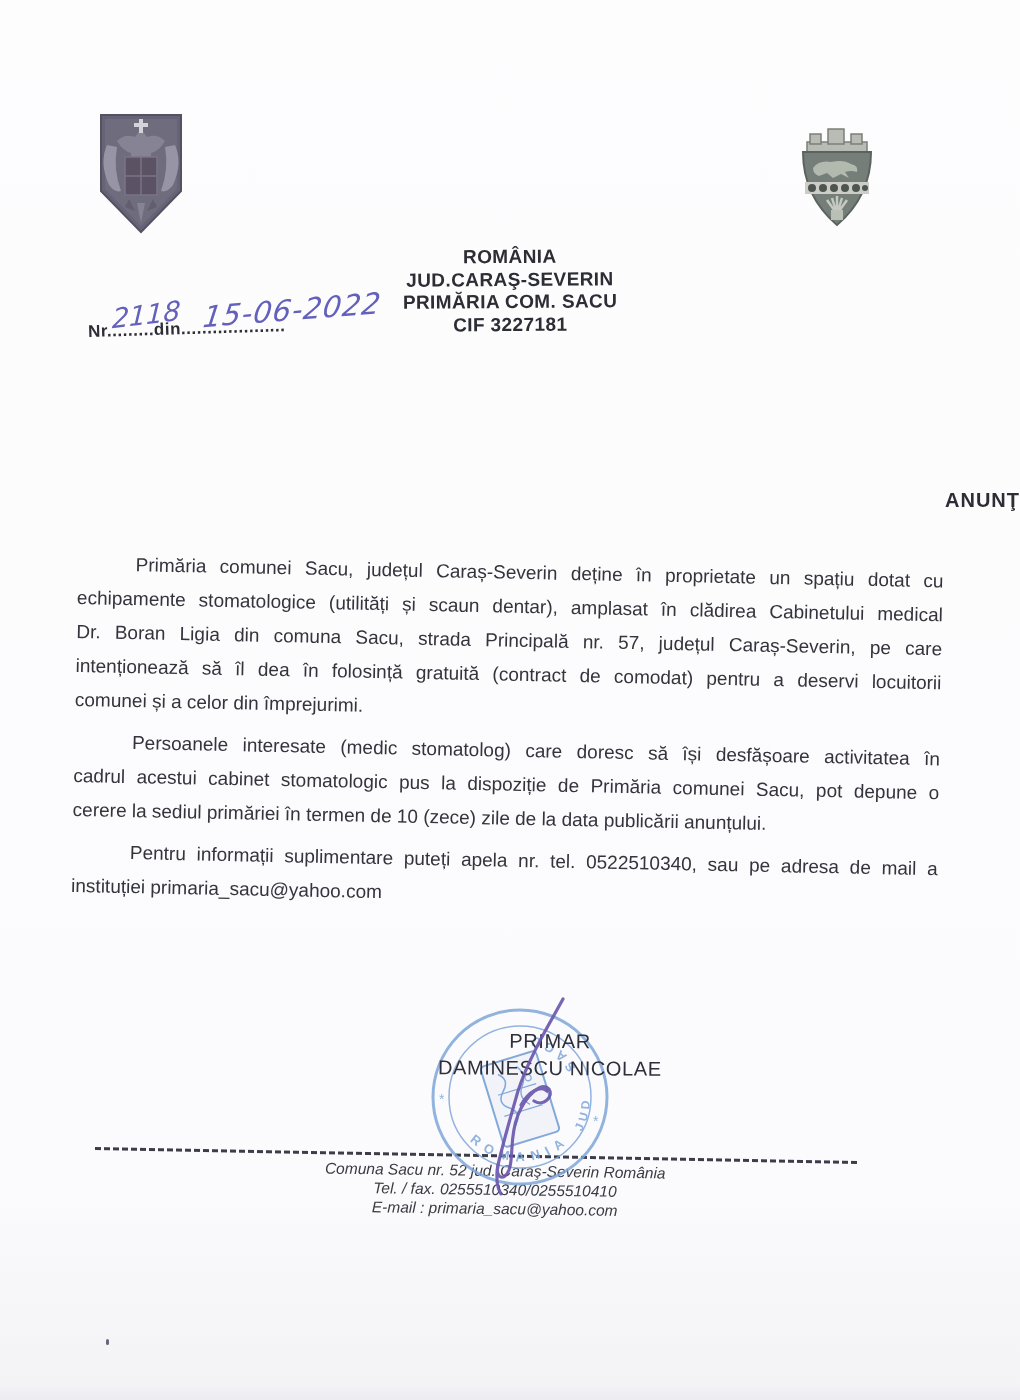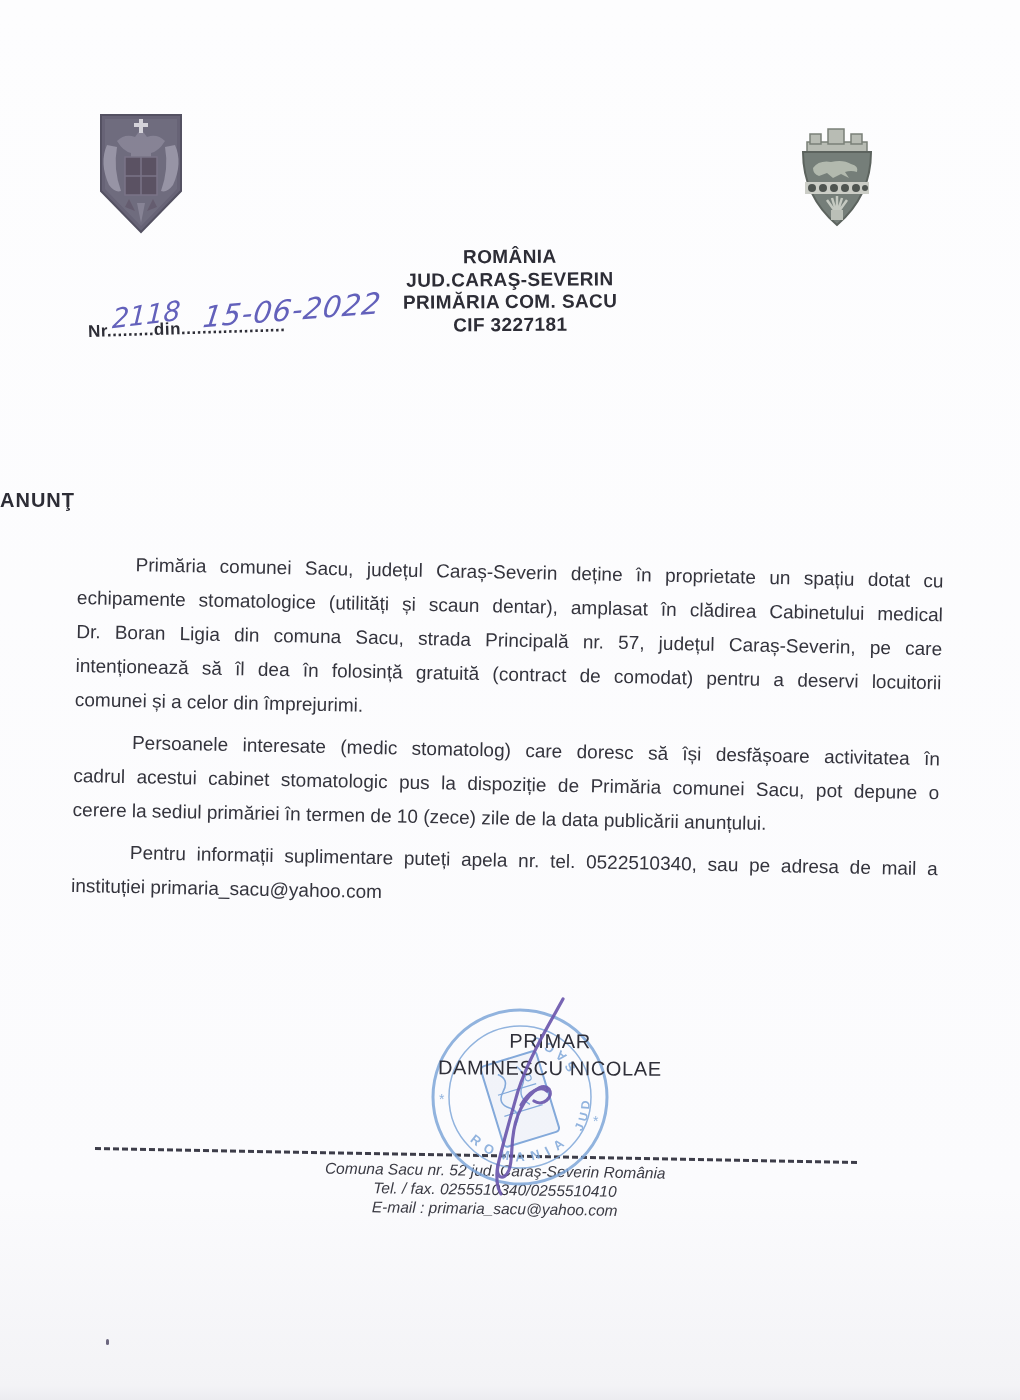--- a/index.html
+++ b/index.html
@@ -26,21 +26,21 @@
     letter-spacing:0.5px;white-space:nowrap;
   }
   .hand{
     position:absolute;font-family:"DejaVu Sans",sans-serif;font-style:italic;
     color:#6361bb;white-space:nowrap;
   }
   .hand-number{left:112px;top:299px;font-size:27px;transform:rotate(-7deg) skewX(-10deg);}
   .hand-date{left:203px;top:293px;font-size:29px;letter-spacing:1px;transform:rotate(-4.5deg) skewX(-12deg);}
   
   .doc-title{
-    position:absolute;top:489px;left:0;right:0;text-align:left;
+    position:absolute;top:489px;left:0;right:0;text-align:right;
     font-weight:bold;font-size:20px;letter-spacing:1px;color:#2d2d36;
   }
   
   .body-block{
     position:absolute;left:78px;top:547px;width:866px;
     font-size:19px;line-height:34px;color:#34343d;
     transform:rotate(1.15deg);transform-origin:left top;
   }
   .paragraph{margin:0 0 8px 0;}
   .jline{text-align:justify;text-align-last:justify;}

